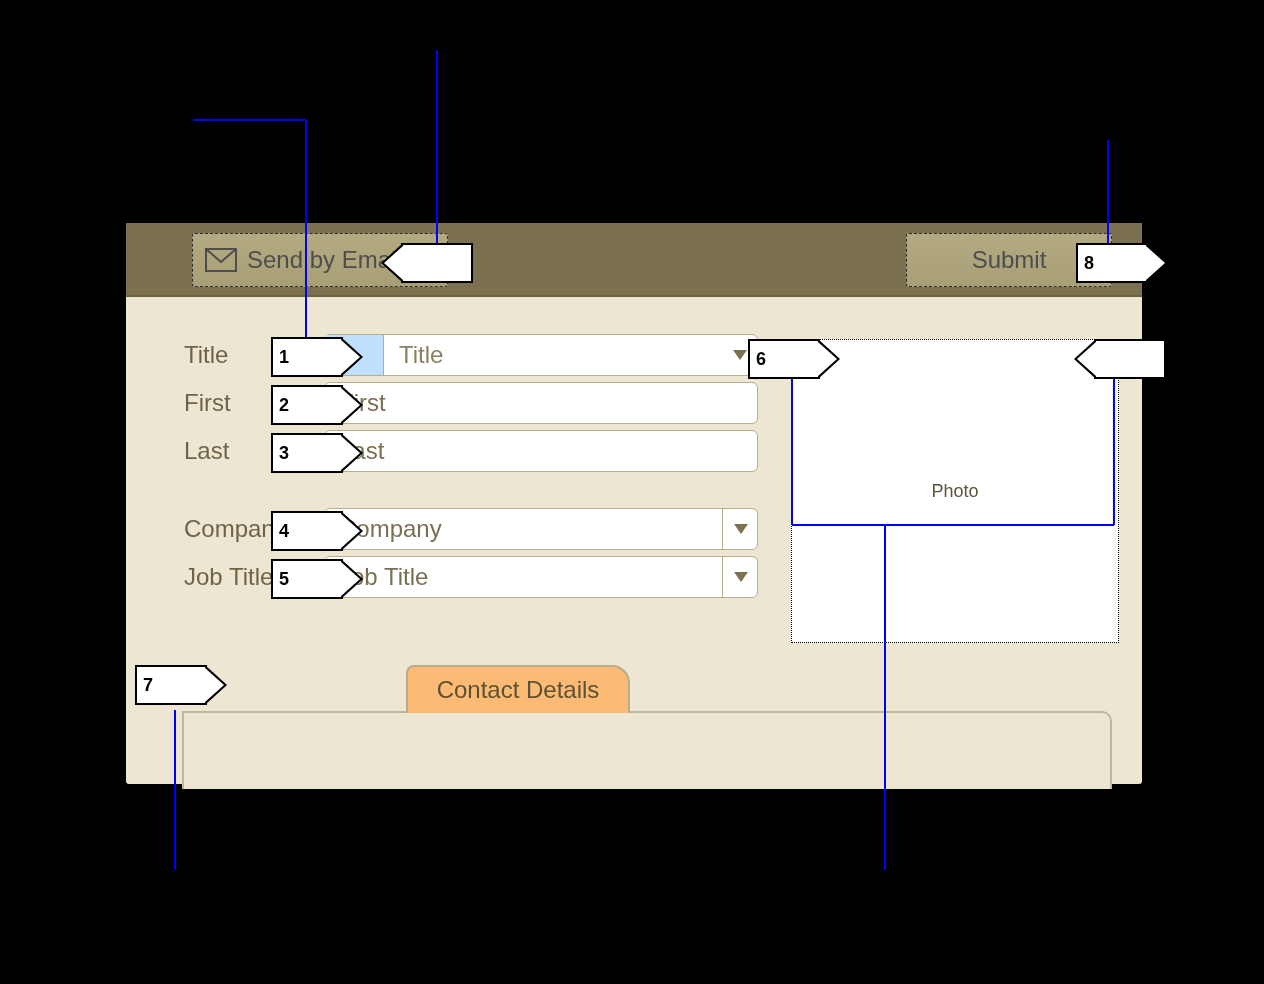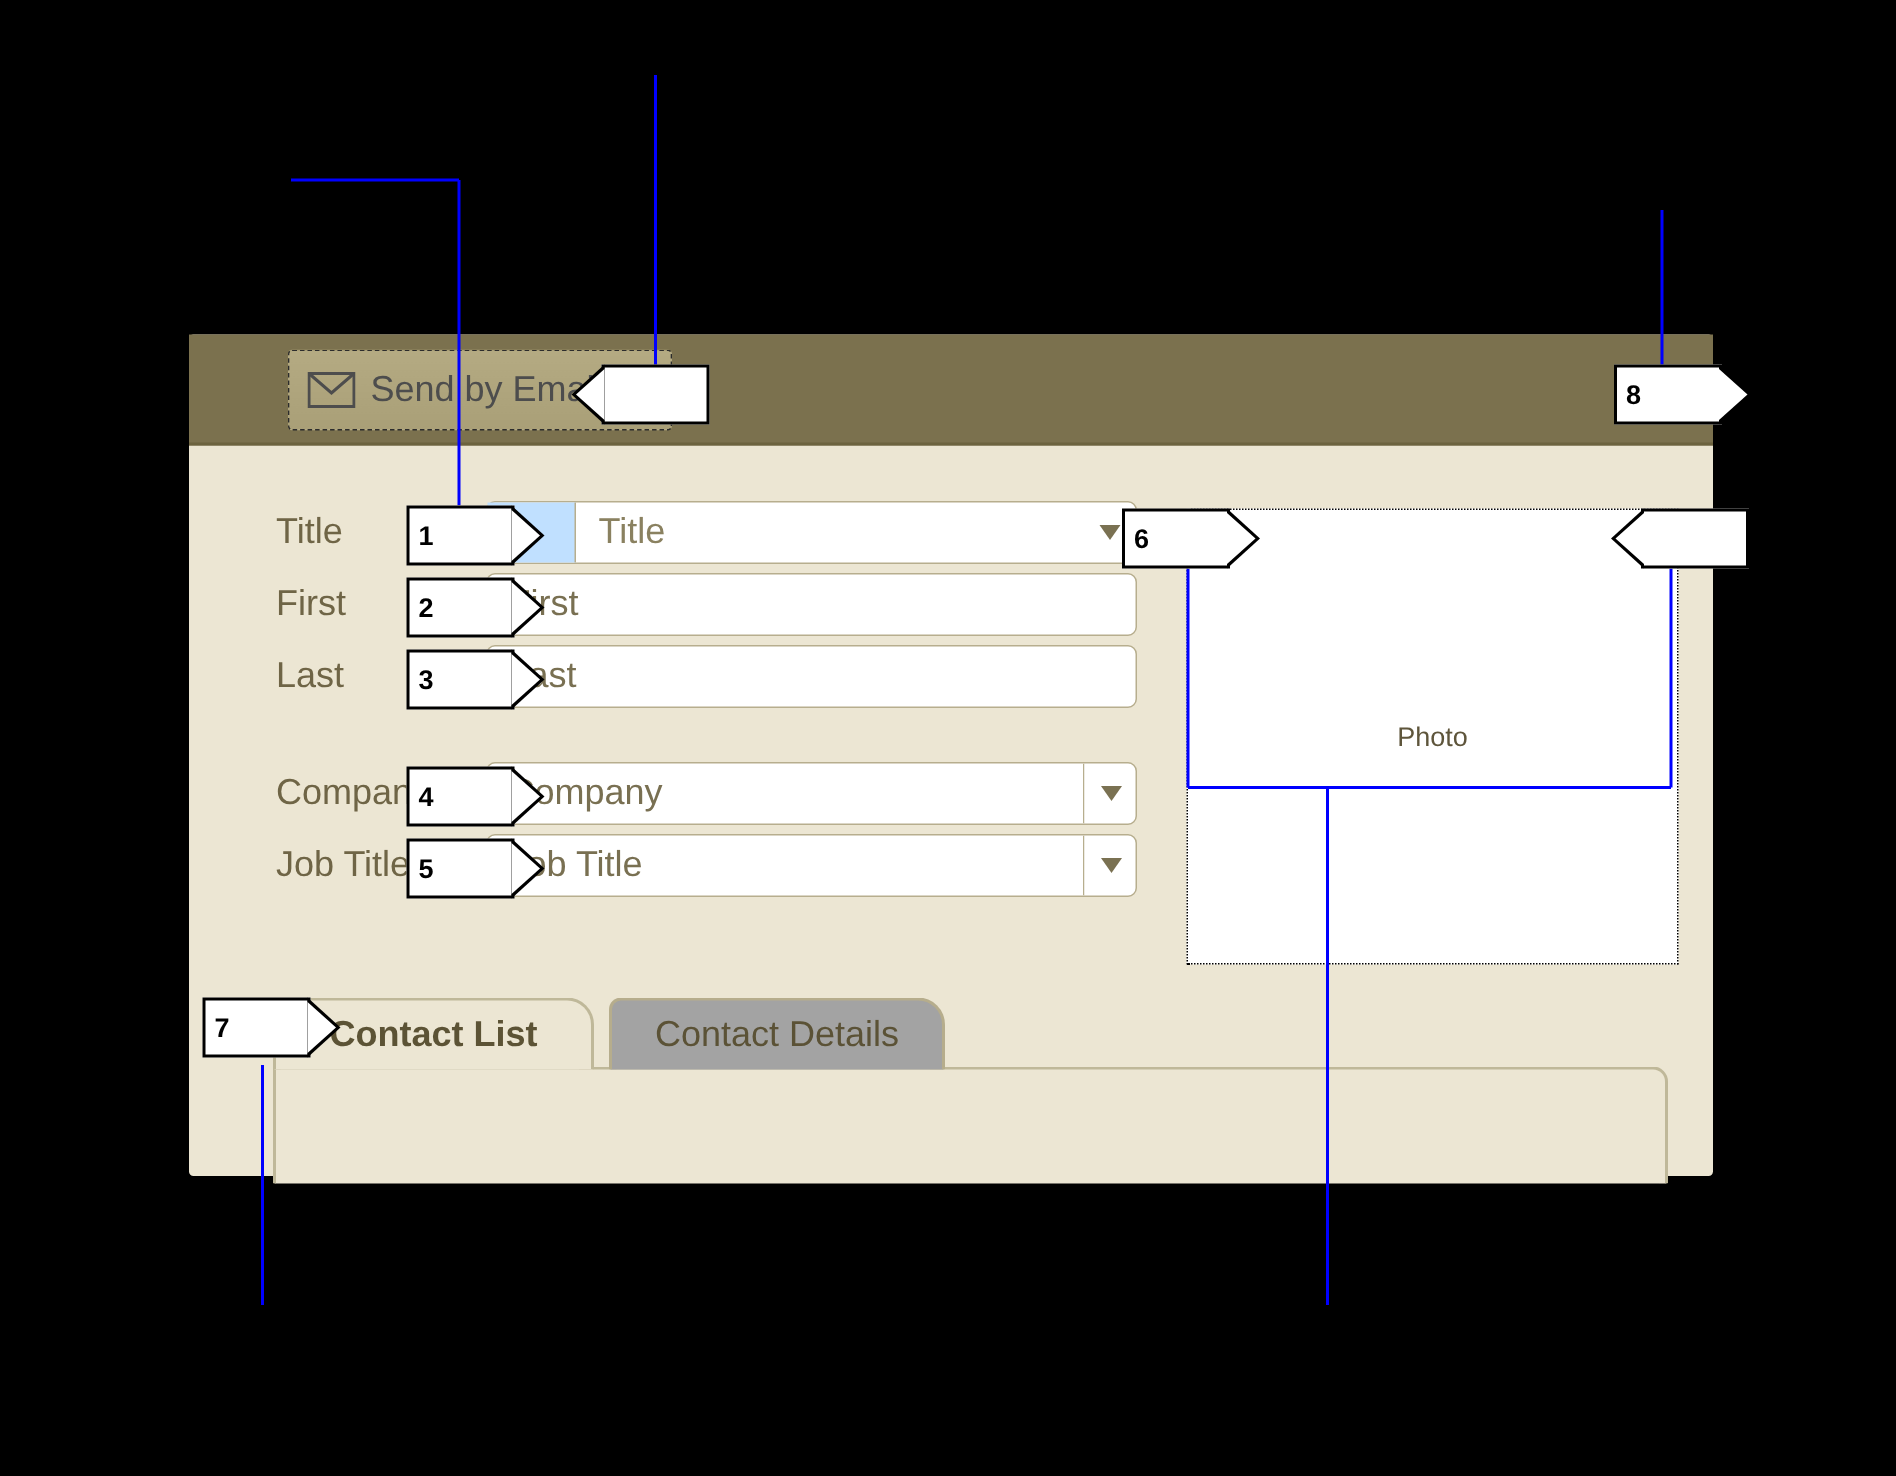--- a/index.html
+++ b/index.html
@@ -24,21 +24,21 @@
   .tri{position:absolute;right:10px;top:50%;transform:translateY(-50%);width:0;height:0;border-left:7px solid transparent;border-right:7px solid transparent;border-top:10px solid #7a7152;}
   .combo .tri-wrap{position:absolute;right:0;top:0;width:34px;height:100%;border-left:1px solid #b7ae8e;border-top-right-radius:6px;border-bottom-right-radius:6px;}
   .combo .tri{right:9px;}
   .gap{height:30px;}
 
   .photo{position:absolute;left:665px;top:116px;width:326px;height:302px;border:1px dotted #000;background:#fff;display:flex;align-items:center;justify-content:center;font-size:18px;color:#5e553b;}
 
   .tabs{position:absolute;left:56px;top:442px;right:30px;height:100px;}
   .tab{position:absolute;top:0;height:46px;border-top-left-radius:8px;border-top-right-radius:18px;display:flex;align-items:center;justify-content:center;font-size:24px;}
   .tab-active{left:0;width:210px;background:#ece6d3;border:2px solid #bfb899;border-bottom:none;color:#5c5335;font-weight:bold;z-index:2;}
-  .tab-inactive{left:224px;width:220px;background:#a3a3a3;border:2px solid #b6ad8c;border-bottom:none;color:#5b5236;z-index:1;}
+  .tab-inactive{left:224px;width:220px;background:#fdba74;border:2px solid #b6ad8c;border-bottom:none;color:#5b5236;z-index:1;}
   .tabpanel{position:absolute;left:0;top:46px;right:0;height:76px;border:2px solid #bfb899;border-top-left-radius:0;border-top-right-radius:10px;border-bottom:none;background:#ece6d3;}
 
   
   .callout{position:absolute;width:62px;height:36px;background:#fff;border:2px solid #000;display:flex;align-items:center;justify-content:flex-start;padding-left:6px;font-size:18px;font-weight:bold;font-family:Arial,sans-serif;z-index:10;}
   .callout.right::after{content:"";position:absolute;left:100%;top:50%;transform:translateY(-50%);width:0;height:0;border-top:20px solid transparent;border-bottom:20px solid transparent;border-left:22px solid #000;}
   .callout.right::before{content:"";position:absolute;left:100%;top:50%;transform:translateY(-50%);width:0;height:0;border-top:17px solid transparent;border-bottom:17px solid transparent;border-left:19px solid #fff;z-index:1;}
   .callout.left::after{content:"";position:absolute;right:100%;top:50%;transform:translateY(-50%);width:0;height:0;border-top:20px solid transparent;border-bottom:20px solid transparent;border-right:22px solid #000;}
   .callout.left::before{content:"";position:absolute;right:100%;top:50%;transform:translateY(-50%);width:0;height:0;border-top:17px solid transparent;border-bottom:17px solid transparent;border-right:19px solid #fff;z-index:1;}
 
   svg.leader{position:absolute;left:0;top:0;pointer-events:none;z-index:5;}
@@ -68,20 +68,23 @@
   </svg>
 
   <div class="app">
     <div class="toolbar">
       <div class="btn btn-email">
         <svg width="32" height="24" viewBox="0 0 32 24">
           <rect x="1" y="1" width="30" height="22" fill="none" stroke="#4d4d4d" stroke-width="2"></rect>
           <polyline points="1,1 16,14 31,1" fill="none" stroke="#4d4d4d" stroke-width="2"></polyline>
         </svg>
         <span>Send by Email</span>
+      </div>
+      <div class="btn btn-submit">
+        <span>Submit</span>
       </div>
     </div>
 
     <div class="form">
       <div class="row">
         <div class="lbl">Title</div>
         <div class="field sel title-sel" style="width:432px;flex:0 0 432px">
           <div class="selbox"></div>
           <span class="ph" style="margin-left:74px">Title</span>
           <div class="tri"></div>
@@ -121,23 +124,20 @@
     </div>
 
     <div class="photo">
       <span>Photo</span>
     </div>
 
     <div class="tabs">
       <div class="tab tab-inactive">
         <span>Contact Details</span>
       </div>
-      <div class="tab tab-active">
-        <span>Contact List</span>
-      </div>
       <div class="tabpanel"></div>
     </div>
   </div>
 
   <div class="callout left" style="left:401px;top:243px"></div>
   <div class="callout right" style="left:271px;top:337px">
       <span>1</span>
     </div>
   <div class="callout right" style="left:271px;top:385px">
       <span>2</span>

